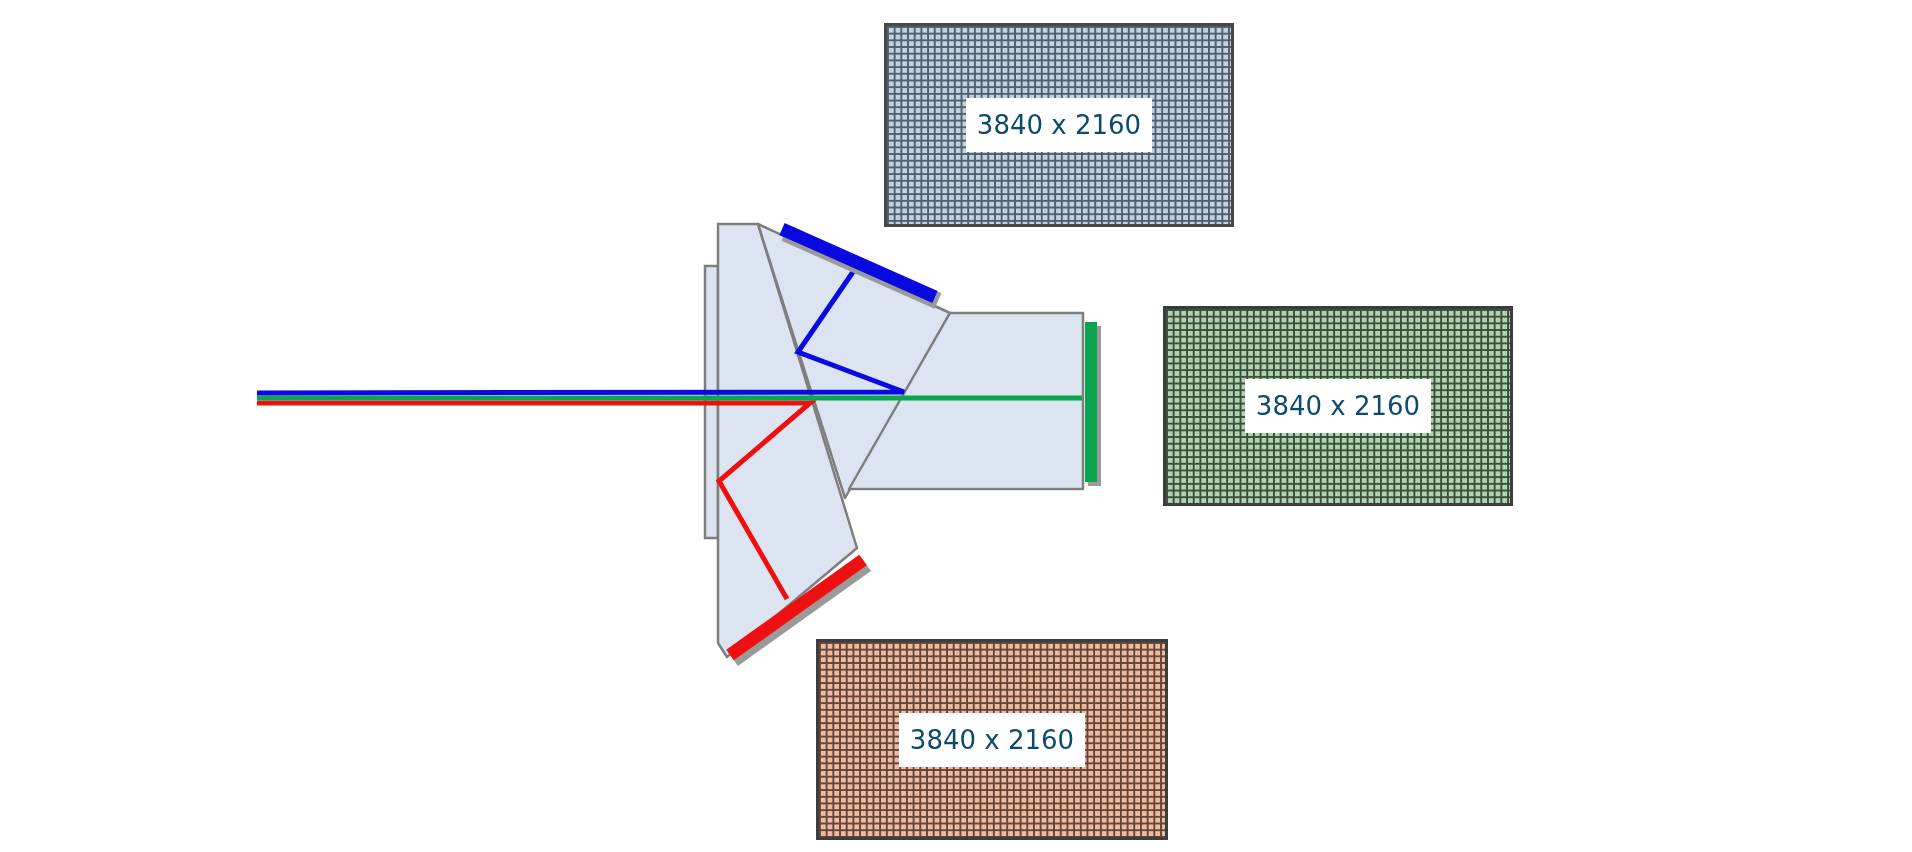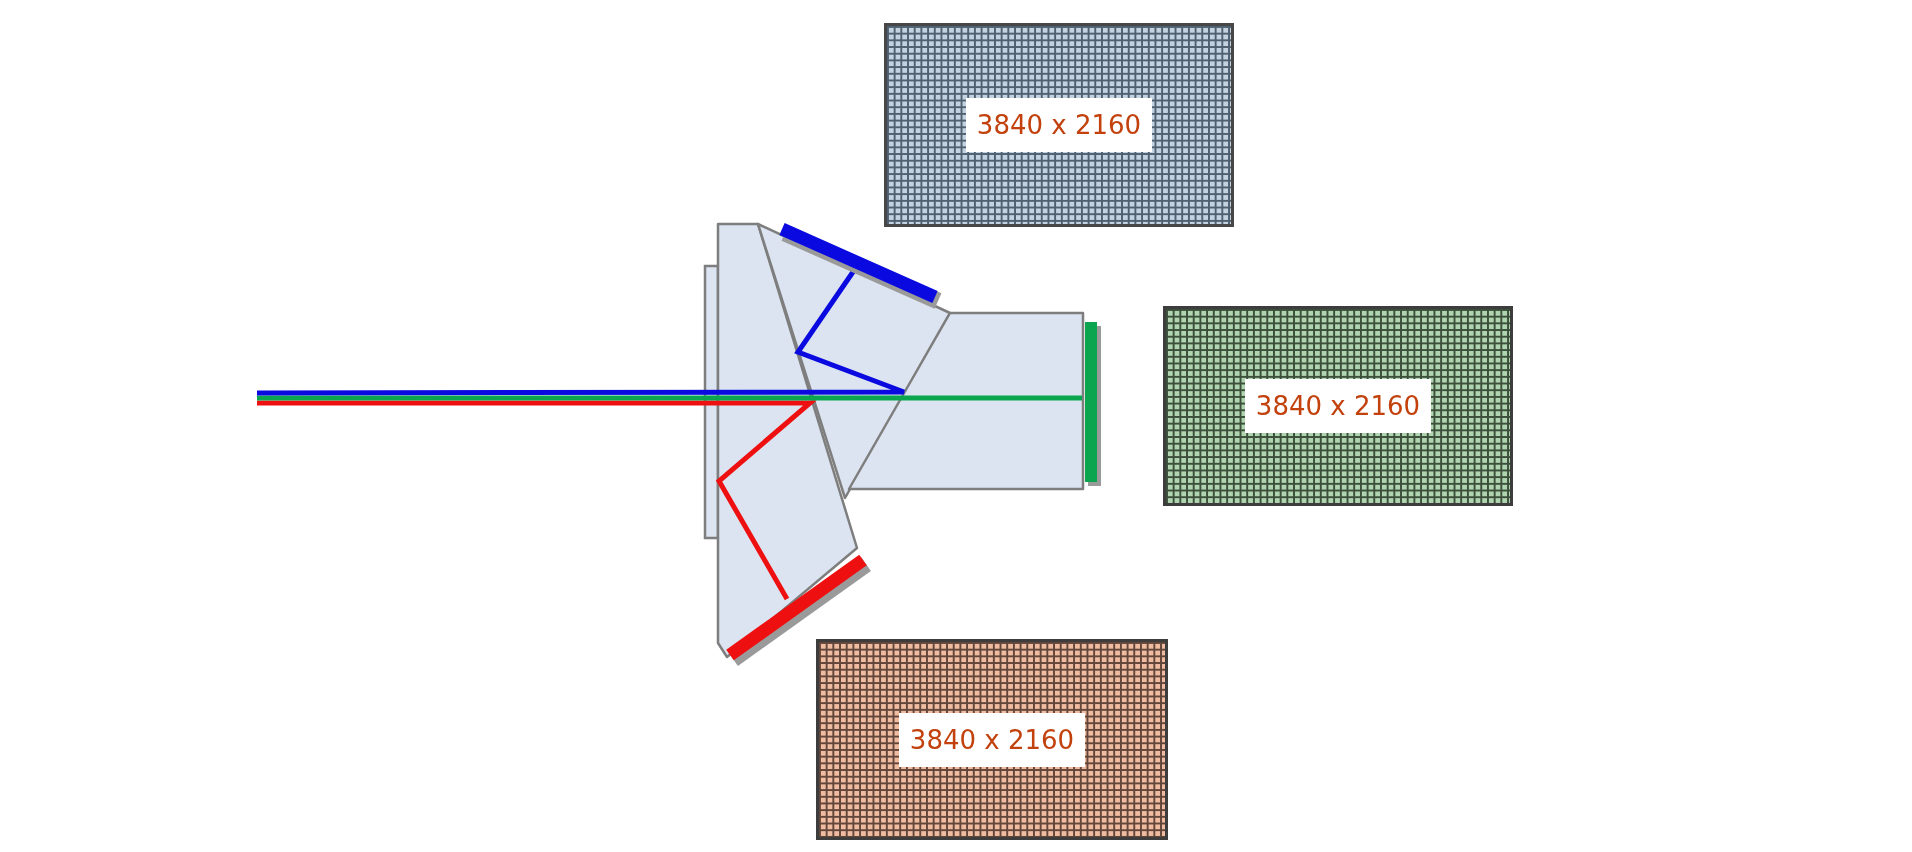--- a/index.html
+++ b/index.html
@@ -33,21 +33,21 @@
     background-size: 6.7px 6.7px;
     display: flex;
     align-items: center;
     justify-content: center;
   }
   .sensor-top    { left: 884px;  top: 23px;  width: 350px; height: 204px; }
   .sensor-right  { left: 1163px; top: 306px; width: 350px; height: 200px; }
   .sensor-bottom { left: 816px;  top: 639px; width: 352px; height: 201px; }
   .label-box {
     background: #ffffff;
-    color: #c2410c;
+    color: #0c4a6e;
     font-size: 26px;
     line-height: 1;
     padding: 14px 11px;
     white-space: nowrap;
   }
 </style>
 </head>
 <body>
 
 <div class="canvas">

